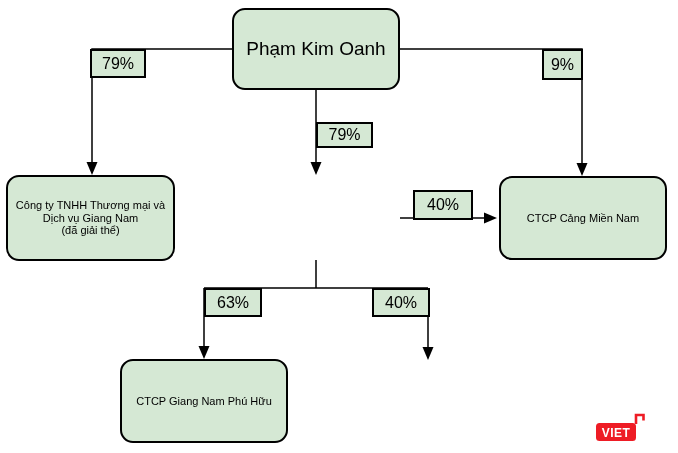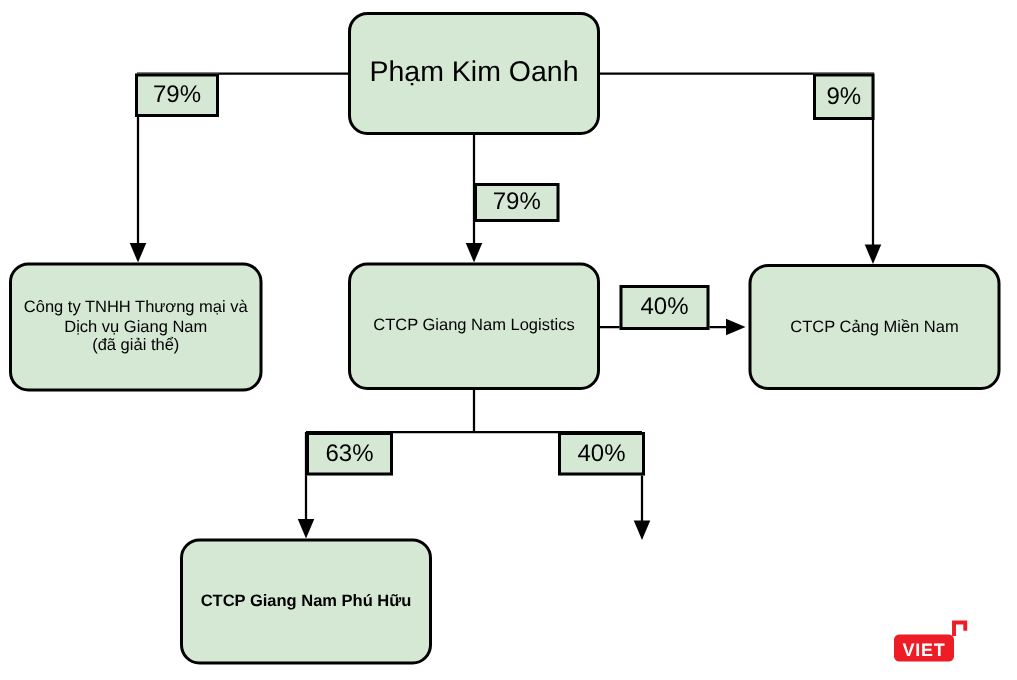--- a/index.html
+++ b/index.html
@@ -64,25 +64,24 @@
 
   <div class="elabel" style="left:204px; top:288px; width:58px; height:29px;">63%</div>
 
   <div class="elabel" style="left:372px; top:288px; width:58px; height:29px;">40%</div>
 
   <div class="node node--root" style="left:232px; top:8px; width:168px; height:82px;">Phạm Kim Oanh</div>
 
   <div class="node" style="left:6px; top:175px; width:169px; height:86px;">Công ty TNHH Thương mại và Dịch vụ Giang Nam
 (đã giải thể)</div>
 
-  <div class="node" style="left:232px; top:175px; width:168px; height:85px;">CTCP Giang Nam Logistics</div>
 
   <div class="node" style="left:499px; top:176px; width:168px; height:84px;">CTCP Cảng Miền Nam</div>
 
-  <div class="node" style="left:120px; top:359px; width:168px; height:84px;font-weight:bold;">CTCP Giang Nam Phú Hữu</div>
+  <div class="node" style="left:120px; top:359px; width:168px; height:84px;">CTCP Giang Nam Phú Hữu</div>
 
 
   <svg class="logo" width="56" height="40" viewBox="0 0 56 40">
     <path d="M45 14 L45 5 L52.5 5 L52.5 10.5" fill="none" stroke="#ee1c25" stroke-width="2.6" class="logo-flag"></path>
     <rect x="5" y="13" width="40" height="18" rx="3.5" fill="#ee1c25" class="logo-badge"></rect>
     <text x="25" y="27" text-anchor="middle" font-size="12" letter-spacing="0.5" fill="#ffffff">VIET</text>
   </svg>
 
 </div>
 

